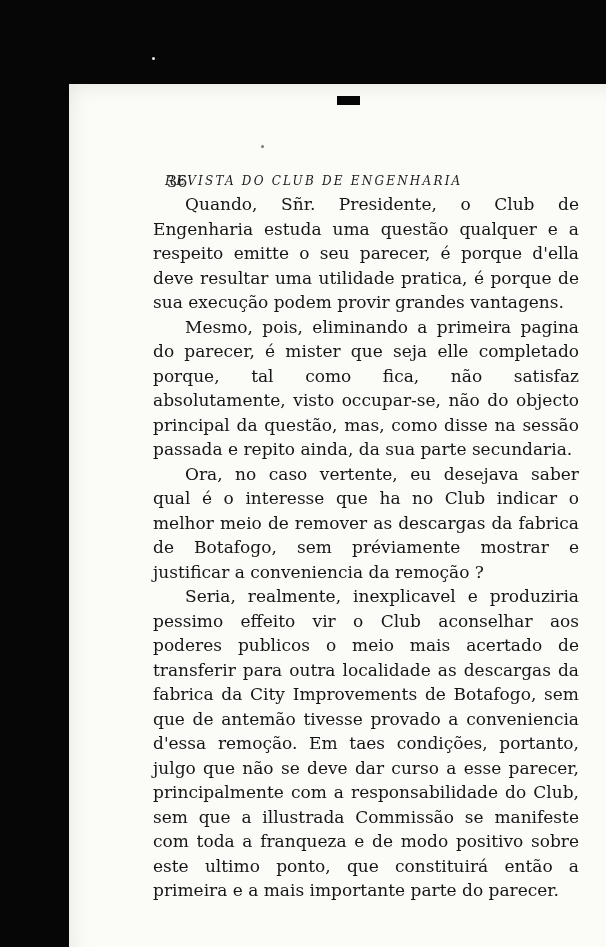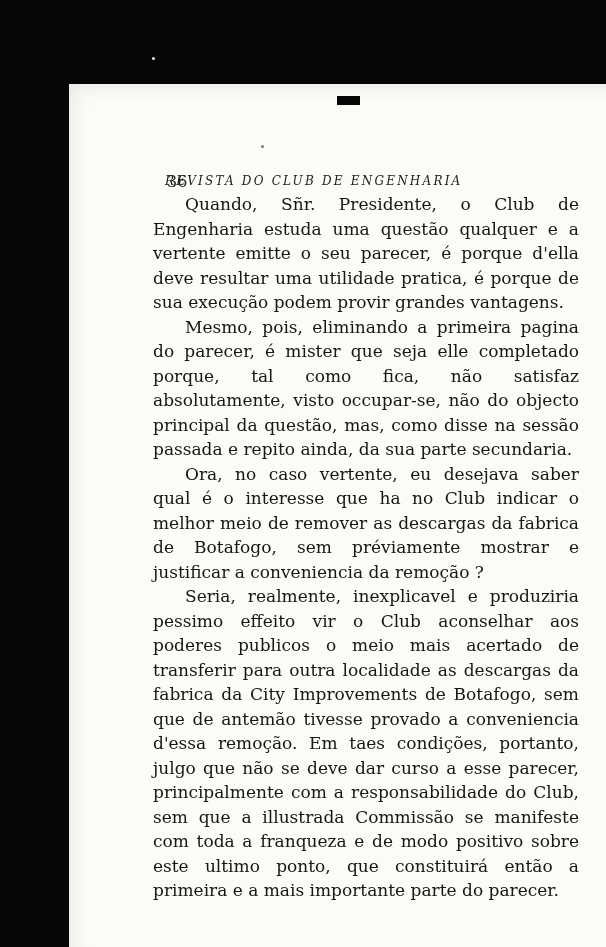--- a/index.html
+++ b/index.html
@@ -98,20 +98,20 @@
     <div class="notch"></div>
 
     <div class="artifact-dot"></div>
 
     <div class="page-header">
       <span class="pagenum">36</span>
       <span class="journal-title">REVISTA DO CLUB DE ENGENHARIA</span>
     </div>
 
     <div class="textblock">
-      <p>Quando, Sñr. Presidente, o Club de Engenharia estuda uma questão qualquer e a vertente emitte o seu parecer, é porque d'ella deve resultar uma utilidade pratica, é porque de sua execução podem provir grandes vantagens.</p>
+      <p>Quando, Sñr. Presidente, o Club de Engenharia estuda uma questão qualquer e a respeito emitte o seu parecer, é porque d'ella deve resultar uma utilidade pratica, é porque de sua execução podem provir grandes vantagens.</p>
       <p>Mesmo, pois, eliminando a primeira pagina do parecer, é mister que seja elle completado porque, tal como fica, não satisfaz absolutamente, visto occupar-se, não do objecto principal da questão, mas, como disse na sessão passada e repito ainda, da sua parte secundaria.</p>
       <p>Ora, no caso vertente, eu desejava saber qual é o interesse que ha no Club indicar o melhor meio de remover as descargas da fabrica de Botafogo, sem préviamente mostrar e justificar a conveniencia da remoção ?</p>
       <p>Seria, realmente, inexplicavel e produziria pessimo effeito vir o Club aconselhar aos poderes publicos o meio mais acertado de transferir para outra localidade as descargas da fabrica da City Improvements de Botafogo, sem que de antemão tivesse provado a conveniencia d'essa remoção.  Em taes condições, portanto, julgo que não se deve dar curso a esse parecer, principalmente com a responsabilidade do Club, sem que a illustrada Commissão se manifeste com toda a franqueza e de modo positivo sobre este ultimo ponto, que constituirá então a primeira e a mais importante parte do parecer.</p>
     </div>
 
   </div>
 </div>
 
 </body></html>

